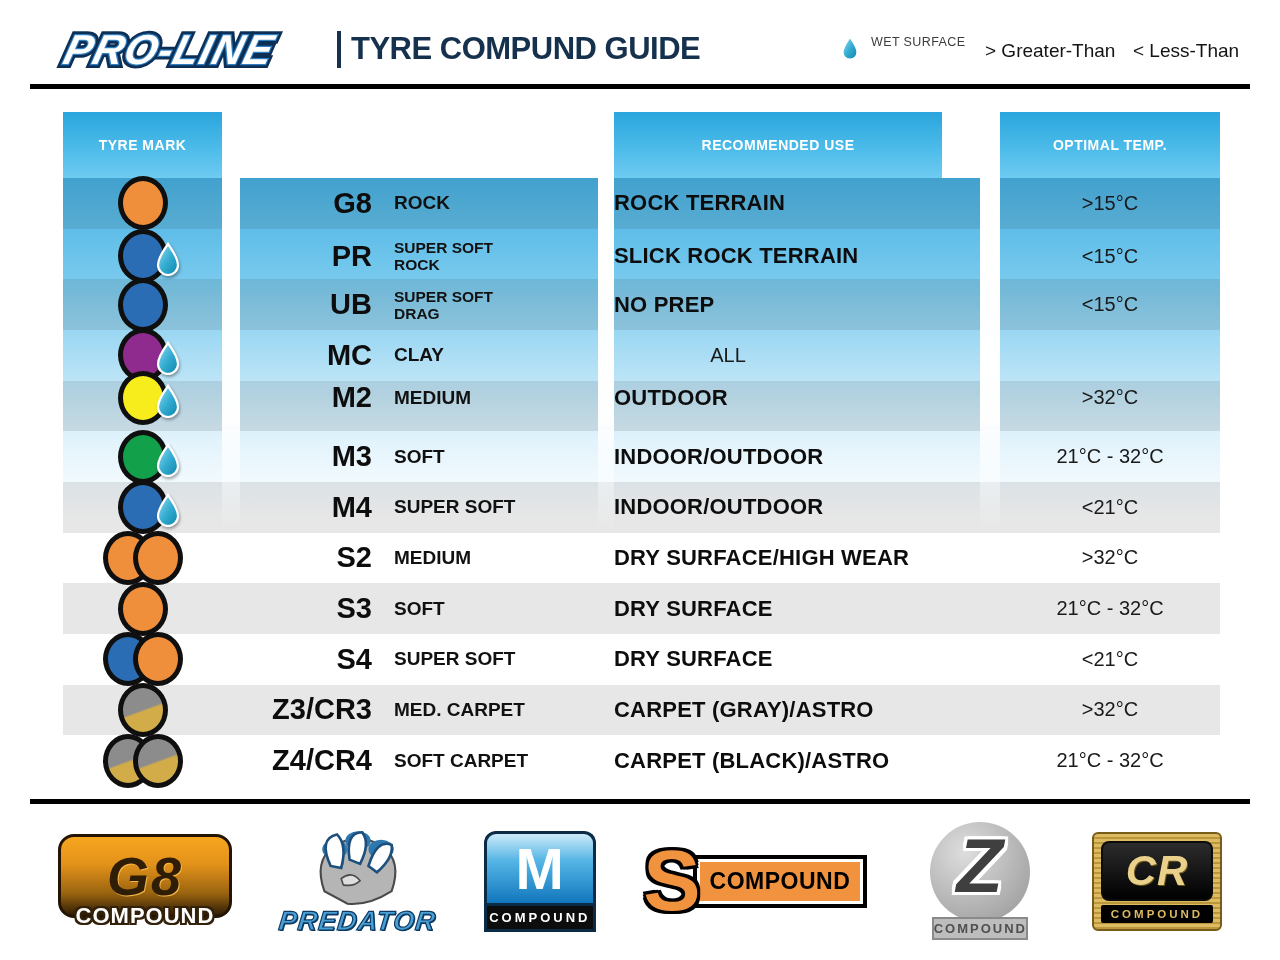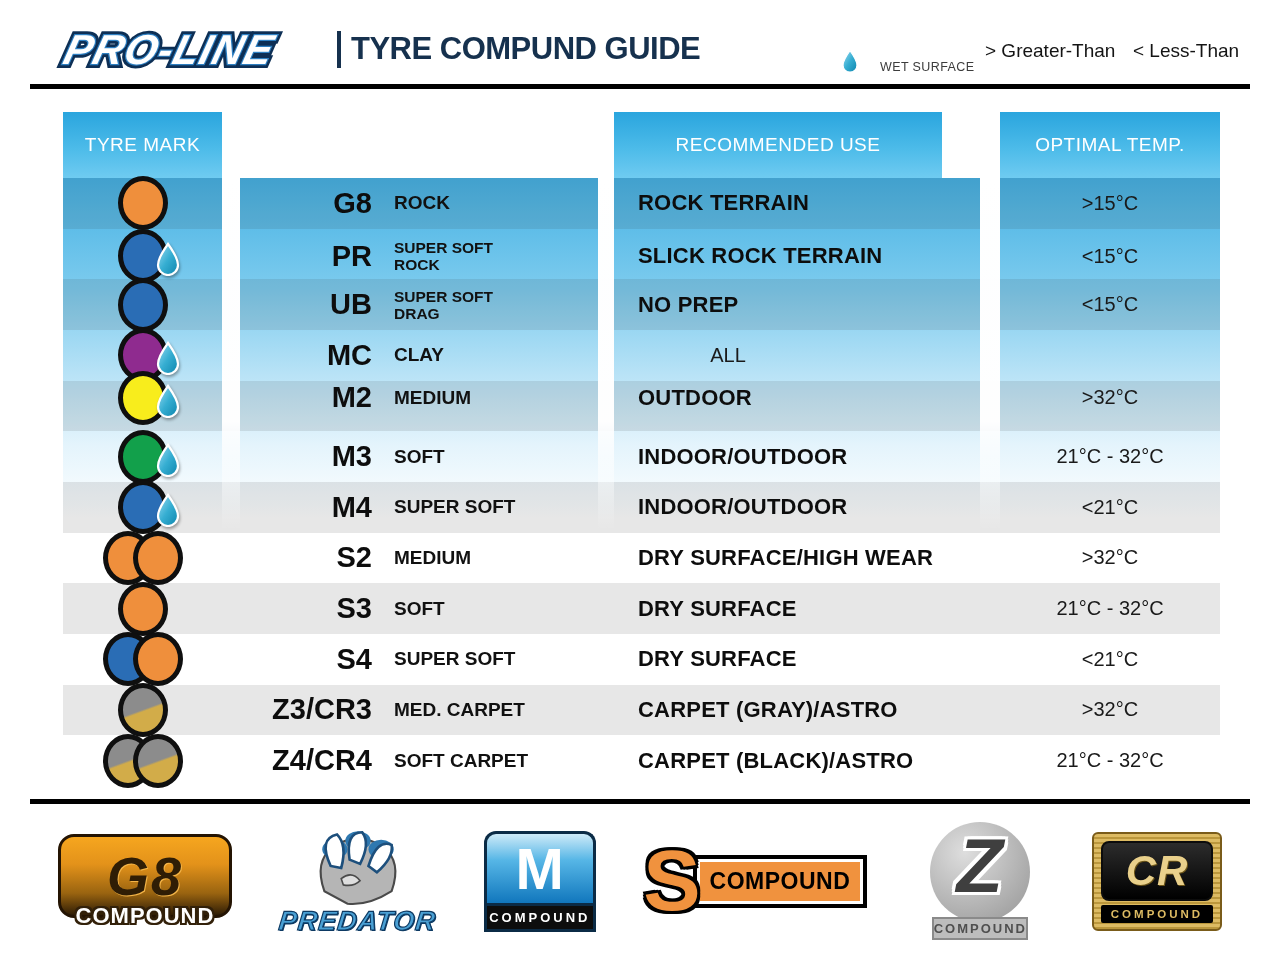--- a/index.html
+++ b/index.html
@@ -7,51 +7,51 @@
   body{
     width:1280px;height:960px;position:relative;overflow:hidden;
     background:#ffffff;
     font-family:"Liberation Sans", sans-serif;
     -webkit-font-smoothing:antialiased;
   }
   
   .brand{position:absolute;left:44px;top:22px;width:300px;height:56px;}
   .title-sep{position:absolute;left:337px;top:31px;width:4px;height:37px;background:#16314e;}
   .page-title{position:absolute;left:351px;top:31px;font-size:31px;font-weight:bold;color:#16314e;letter-spacing:-0.5px;white-space:nowrap;}
-  .legend-wet{position:absolute;left:841px;top:48px;display:flex;align-items:flex-end;gap:21px;}
+  .legend-wet{position:absolute;left:841px;top:35px;display:flex;align-items:flex-start;gap:12px;}
   .legend-wet .lbl{font-size:12.5px;color:#3c3c3c;letter-spacing:0.4px;font-weight:400;}
   .legend-gt{position:absolute;left:985px;top:40px;font-size:19px;color:#141414;}
   .legend-lt{position:absolute;left:1133px;top:40px;font-size:19px;color:#141414;}
   .rule-top{position:absolute;left:30px;top:84px;width:1220px;height:5px;background:#000;}
   .rule-bottom{position:absolute;left:30px;top:799px;width:1220px;height:5px;background:#000;}
 
   
   .thead{position:absolute;left:63px;top:112px;width:1157px;height:66px;}
   .th{position:absolute;top:0;height:66px;box-sizing:border-box;
       background:linear-gradient(180deg,#2aa5de 0%,#4cbbe9 55%,#6fcbf1 100%);
-      color:#fff;font-weight:normal;font-size:19px;letter-spacing:0.5px;
+      color:#fff;font-weight:bold;font-size:14px;letter-spacing:0.5px;
       display:flex;align-items:center;justify-content:center;}
 
   
   .tbody{position:absolute;left:63px;top:178px;width:1157px;height:608px;
       background:linear-gradient(180deg,#45b1e3 0%,#7ccbee 18%,#b7e2f6 32%,#e4f4fc 44%,#ffffff 56%,#ffffff 100%);}
   .stripe{position:absolute;left:0;width:100%;background:rgba(40,40,40,0.115);}
   .colgap{position:absolute;top:0;height:100%;z-index:2;
       background:linear-gradient(180deg,rgba(255,255,255,1) 0%,rgba(255,255,255,0.98) 40%,rgba(255,255,255,0) 58%);}
   #gap1{left:159px;width:18px;} #gap2{left:535px;width:16px;} #gap3{left:917px;width:20px;}
 
   .trow{position:absolute;left:0;width:100%;display:flex;align-items:center;z-index:3;}
   .cell-mark{width:159px;display:flex;justify-content:center;align-items:center;}
   .cell-compound{margin-left:18px;width:358px;display:flex;align-items:center;box-sizing:border-box;}
   .code{flex:0 0 132px;text-align:right;font-size:29px;font-weight:bold;color:#0d0d0d;}
   .hard{margin-left:22px;font-size:19px;font-weight:bold;color:#111;}
   .hard.two{font-size:15.5px;line-height:1.1;}
   .hard-top{display:block;}
   .hard-top:empty{display:none;}
-  .cell-use{margin-left:16px;width:366px;box-sizing:border-box;padding-left:24px;
+  .cell-use{margin-left:16px;width:366px;box-sizing:border-box;
       font-size:22px;font-weight:bold;color:#0d0d0d;letter-spacing:0.2px;white-space:nowrap;}
   .cell-temp{margin-left:20px;width:220px;text-align:center;font-size:20px;color:#1a1a1a;font-weight:400;}
 
   
   .mk{position:relative;height:54px;}
   .mk.sgl{width:50px;}
   .mk.dbl{width:80px;}
   .circ{position:absolute;top:0;width:50px;height:54px;border:5px solid #0f0f0f;border-radius:50%;box-sizing:border-box;}
   .mk.sgl .circ{left:0;}
   .mk.dbl .c0{left:0;z-index:0;}

